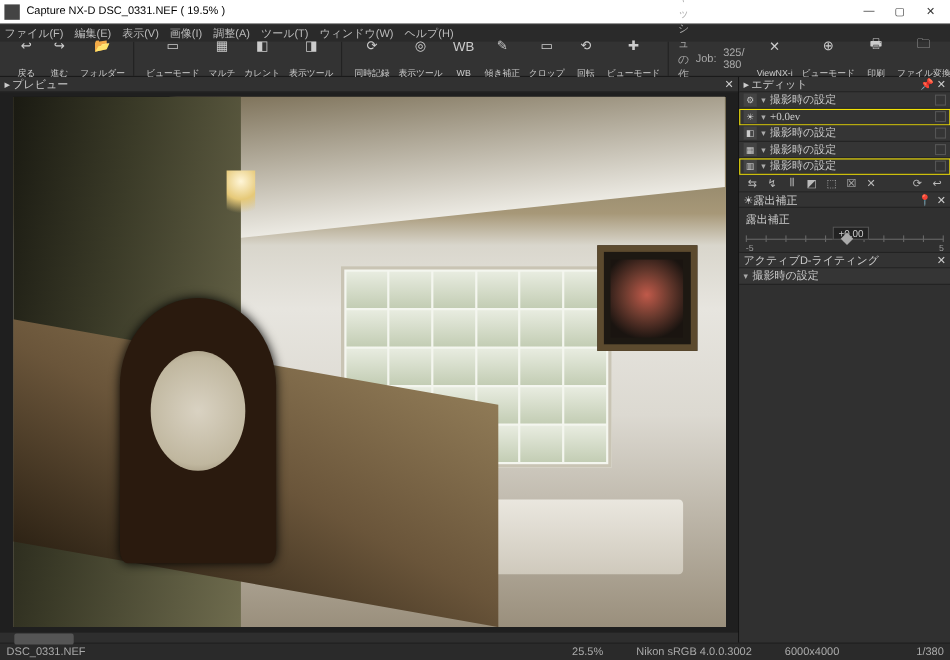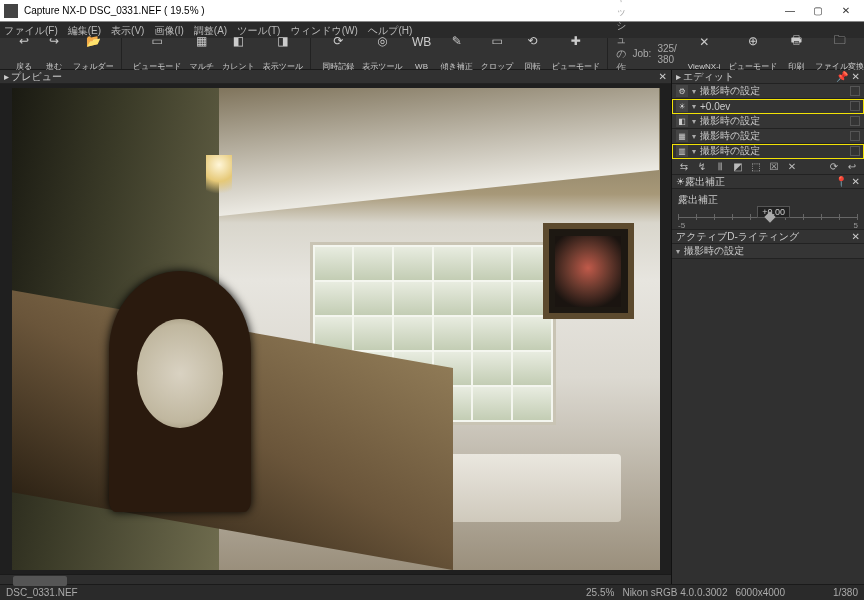--- a/index.html
+++ b/index.html
@@ -37,36 +37,36 @@
   .photo .sconce { position:absolute; left:30%; top:14%; width:4%; height:10%; background:radial-gradient(circle at 50% 20%,#fff6d8 0%,#e6c978 40%, transparent 70%);}
   .hscroll { height:12px; background:#2e2e2e; border-top:1px solid #1a1a1a; position:relative;}
   .hscroll .thumb { position:absolute; left:2%; top:1px; height:10px; width:8%; background:#555; border-radius:2px;}
   .right { width:192px; background:#303030; display:flex; flex-direction:column; }
   .right .panelhead { background:#333;}
   .editlist { display:flex; flex-direction:column; }
   .erow { height:15px; background:#353535; border-bottom:1px solid #222; display:flex; align-items:center; padding:0 4px; gap:4px; font-size:9px;}
   .erow.hl { outline:1.5px solid #f2e206; outline-offset:-1px; background:#333;}
   .erow .ico { width:12px; height:12px; background:#444; display:flex; align-items:center; justify-content:center; font-size:8px;}
   .erow .arrow { font-size:8px; color:#aaa;}
-  .erow .txt { flex:1; }
+  .erow .txt { flex:1;font-family:Liberation Serif, serif; }
   .erow .sq { width:10px; height:10px; border:1px solid #555;}
   .iconrow { height:16px; background:#333; display:flex; align-items:center; gap:6px; padding:0 6px; color:#bbb; border-bottom:1px solid #222;}
   .iconrow .mini { width:12px; height:12px; display:flex; align-items:center; justify-content:center; font-size:10px;}
   .subhead { height:14px; background:#333; display:flex; align-items:center; padding:0 4px; font-size:9px; border-bottom:1px solid #222;}
   .subhead .x { margin-left:auto; display:flex; gap:4px;}
   .sliderrow { padding:4px 6px; font-size:9px; background:#303030; border-bottom:1px solid #222;}
   .slider { position:relative; height:16px; margin-top:2px;}
   .slider .track { position:absolute; left:0; right:0; top:8px; height:1px; background:#666;}
   .slider .ticks { position:absolute; left:0; right:0; top:5px; height:6px; display:flex; justify-content:space-between;}
   .slider .ticks span { width:1px; height:6px; background:#666; display:block;}
   .slider .lbl-l { position:absolute; left:0; top:12px; font-size:8px; color:#999;}
   .slider .lbl-r { position:absolute; right:0; top:12px; font-size:8px; color:#999;}
   .slider .val { position:absolute; left:44%; top:-3px; background:#222; border:1px solid #555; padding:0 4px; font-size:9px;}
   .slider .knob { position:absolute; left:49%; top:4px; width:8px; height:8px; background:#aaa; transform:rotate(45deg);}
-  .statusbar { height:16px; background:#2a2a2a; border-top:1px solid #1a1a1a; display:flex; align-items:center; padding:0 6px; color:#aaa; font-size:9px; gap:8px;}
+  .statusbar { height:16px; background:#2a2a2a; border-top:1px solid #1a1a1a; display:flex; align-items:center; padding:0 6px; color:#aaa; font-size:9px; gap:30px;}
   .statusbar .seg { white-space:nowrap; }
   .statusbar .fill { flex:1; }
 </style>
 </head>
 <body>
 
 <div class="titlebar">
   <div class="app-icon"></div>
   <div class="title">Capture NX-D   DSC_0331.NEF ( 19.5% )</div>
   <div class="winbtns">

